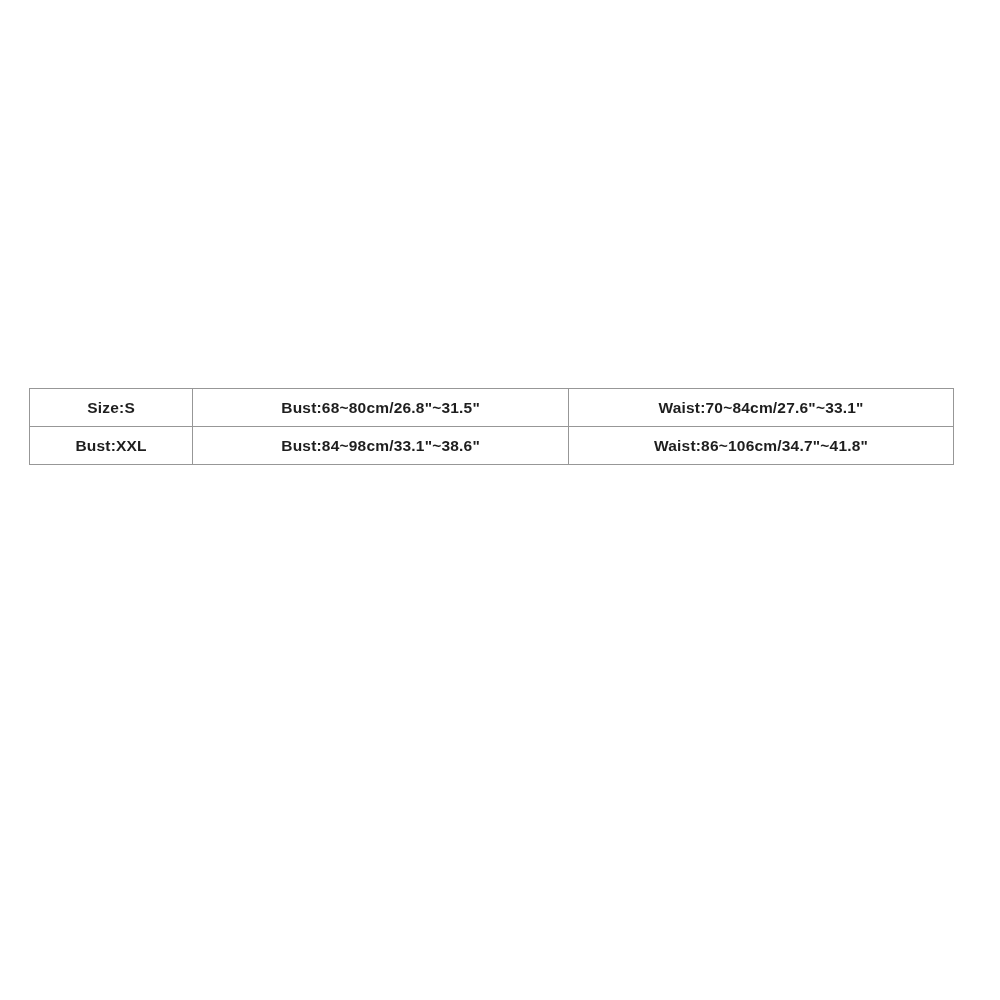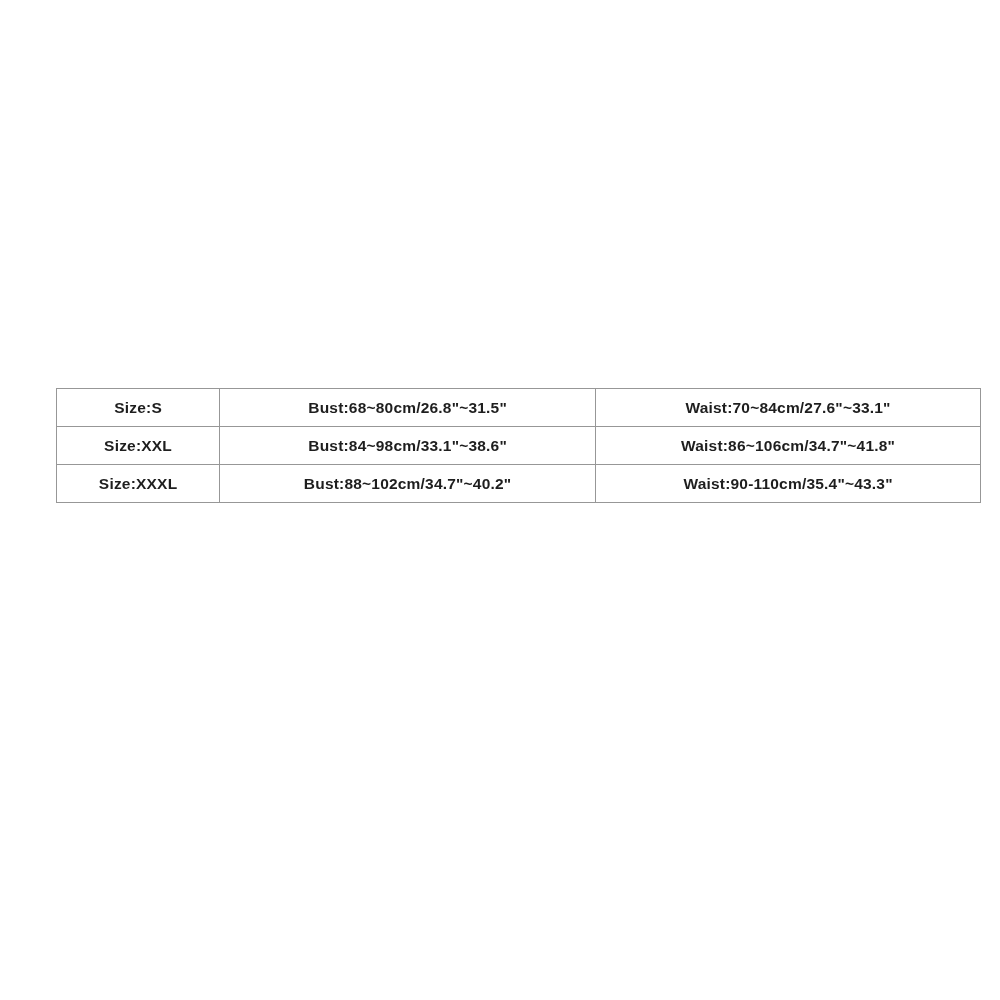--- a/index.html
+++ b/index.html
@@ -8,21 +8,21 @@
     background: #ffffff;
   }
   body {
     width: 1000px;
     height: 1000px;
     position: relative;
     font-family: "Liberation Sans", sans-serif;
   }
   .chart-wrap {
     position: absolute;
-    left: 56px;
+    left: 29px;
     top: 388px;
     width: 925px;
   }
   table.size-chart {
     width: 100%;
     border-collapse: collapse;
     table-layout: fixed;
   }
   table.size-chart td {
     border: 1px solid #979797;
@@ -50,25 +50,20 @@
   <tr>
     <td class="col-size">Size:S</td>
     <td class="col-bust">Bust:68~80cm/26.8"~31.5"</td>
     <td class="col-waist">Waist:70~84cm/27.6"~33.1"</td>
   </tr>
 
 
 
 
   <tr>
-    <td class="col-size">Size:XXL</td>
+    <td class="col-size">Bust:XXL</td>
     <td class="col-bust">Bust:84~98cm/33.1"~38.6"</td>
     <td class="col-waist">Waist:86~106cm/34.7"~41.8"</td>
   </tr>
 
-  <tr>
-    <td class="col-size">Size:XXXL</td>
-    <td class="col-bust">Bust:88~102cm/34.7"~40.2"</td>
-    <td class="col-waist">Waist:90-110cm/35.4"~43.3"</td>
-  </tr>
 </tbody>
   </table>
 </div>
 
 </body></html>

